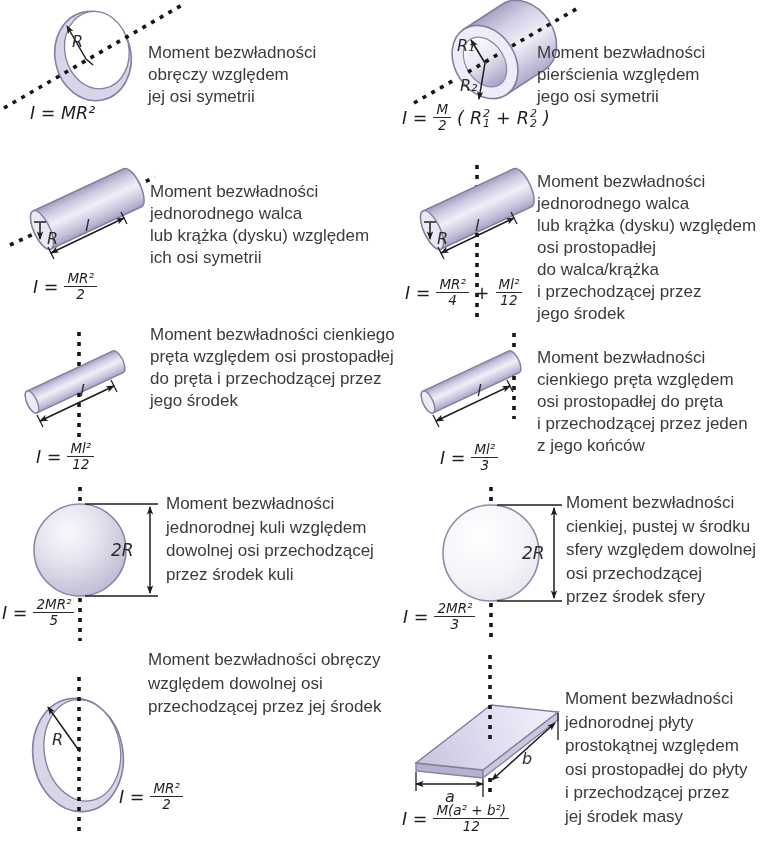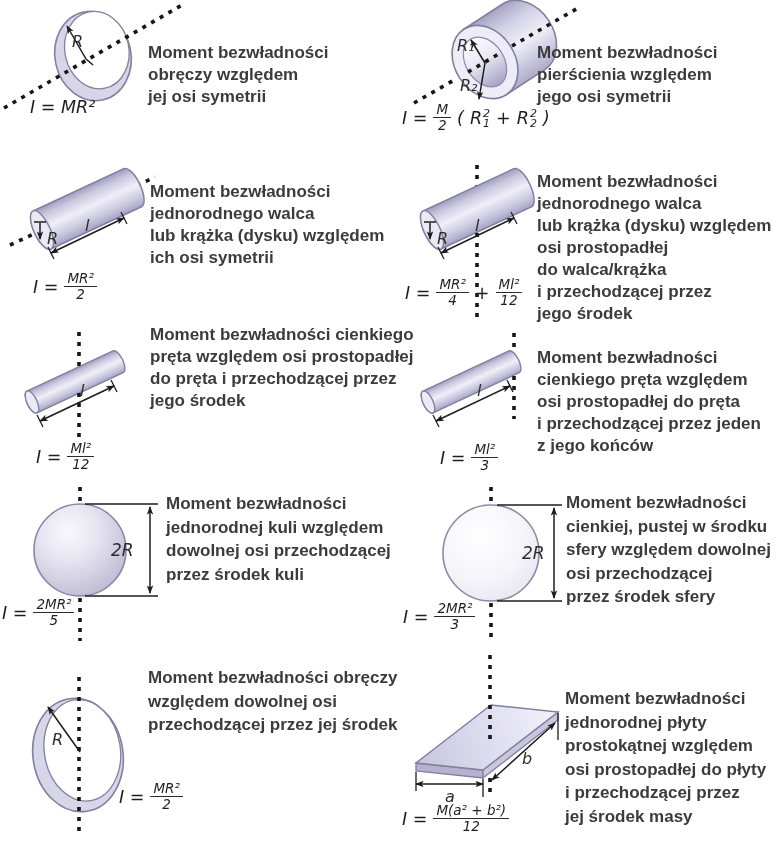--- a/index.html
+++ b/index.html
@@ -1,19 +1,19 @@
 <!DOCTYPE html>
 <html><head>
 <meta charset="utf-8">
 <style>
   html,body{margin:0;padding:0;background:#ffffff;}
   .page{position:relative;width:779px;height:841px;background:#fff;overflow:hidden;
         font-family:"Liberation Sans",sans-serif;}
   .fig{position:absolute;}
-  .desc{position:absolute;font-size:17px;line-height:22px;color:#3b3b3b;white-space:pre-line;font-weight:bold;}
+  .desc{position:absolute;font-size:17px;line-height:22px;color:#3b3b3b;white-space:pre-line;}
   .desc.lg{line-height:23.5px;}
   .formula{position:absolute;display:flex;align-items:center;gap:6px;
            font-family:"DejaVu Sans","Liberation Sans",sans-serif;font-style:italic;
            font-size:17.5px;color:#1f1f1f;}
   .frac{display:inline-block;text-align:center;font-size:13.5px;line-height:1.12;}
   .frac .num{display:block;padding:0 3px;}
   .frac .den{display:block;border-top:1.4px solid #2a2a2a;padding:0 3px;}
   .term{display:inline-flex;align-items:center;}
   .ss{display:inline-flex;flex-direction:column;font-size:11px;line-height:9.5px;
       margin-left:1px;transform:translateY(1px);}
@@ -40,21 +40,21 @@
         <ellipse cx="5" cy="-5" rx="32" ry="39" fill="#ffffff" stroke="#827fa0" stroke-width="1.3"></ellipse>
       </g>
       <line class="axis" x1="4" y1="108" x2="182" y2="5"></line>
       <line class="dim" x1="86" y1="59" x2="67" y2="26" marker-end="url(#a0)"></line>
       <path class="dim" d="M86,59 l7,6"></path>
       <text class="lbl" x="72" y="47">R</text>
     </svg>
     <div class="desc" style="left:148px;top:42px">Moment bezwładności
 obręczy względem
 jej osi symetrii</div>
-    <div class="formula" style="left:30px;top:97px">
+    <div class="formula" style="left:30px;top:103px">
       <span>I = MR²</span>
     </div>
   </section>
 
   <section>
     <svg class="fig" style="left:400px;top:0" width="185" height="118" viewBox="0 0 185 118">
       <defs>
         <marker id="a1" markerWidth="10" markerHeight="8" refX="7.6" refY="3.2" orient="auto-start-reverse" markerUnits="userSpaceOnUse">
           <path d="M0,0 L8.5,3.2 L0,6.4 L2,3.2 Z" fill="#1c1c1c"></path>
           </marker>
@@ -355,21 +355,21 @@
           </marker>
         </defs>
       <g transform="translate(68,80) rotate(-9)">
         <ellipse rx="45" ry="57" fill="#d7d5e8" stroke="#827fa0" stroke-width="1.6"></ellipse>
         <ellipse cx="5" cy="-4" rx="38" ry="51" fill="#ffffff" stroke="#827fa0" stroke-width="1.3"></ellipse>
       </g>
       <line class="axis" x1="69" y1="2" x2="69" y2="160"></line>
       <line class="dim" x1="70" y1="77" x2="38" y2="32" marker-end="url(#a8)"></line>
       <text class="lbl" x="42" y="70">R</text>
     </svg>
-    <div class="desc lg" style="left:148px;top:666px">Moment bezwładności obręczy
+    <div class="desc lg" style="left:148px;top:648px">Moment bezwładności obręczy
 względem dowolnej osi
 przechodzącej przez jej środek</div>
     <div class="formula" style="left:119px;top:781px">
       <span>I =</span>
       <span class="frac">
         <span class="num">MR²</span>
         <span class="den">2</span>
       </span>
     </div>
   </section>

